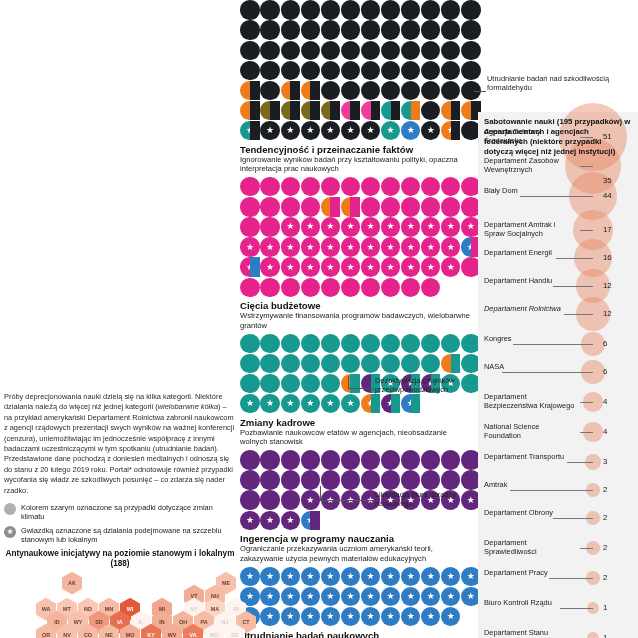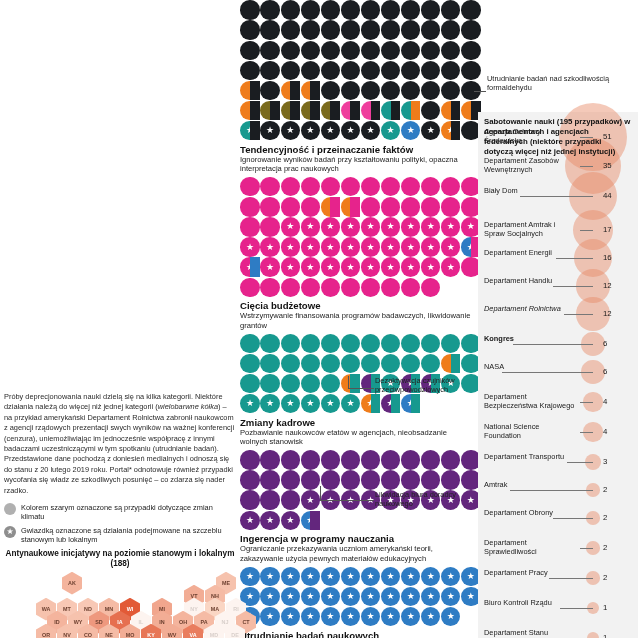--- a/index.html
+++ b/index.html
@@ -409,21 +409,21 @@
             <div class="dot" style="background: rgb(230, 35, 140);"></div>
             <div class="dot" style="background: rgb(230, 35, 140);"></div>
             <div class="dot" style="background: rgb(230, 35, 140);"></div>
             <div class="dot" style="background: rgb(230, 35, 140);"></div>
             <div class="dot" style="background: rgb(230, 35, 140);"></div>
             <div class="dot" style="background: rgb(230, 35, 140);"></div>
             <div class="dot" style="background: rgb(230, 35, 140);"></div>
             <div class="dot" style="background: rgb(230, 35, 140);"></div>
           </div>
           <div class="cat-title">Cięcia budżetowe</div>
-          <div class="cat-desc">Wstrzymywanie finansowania programów badawczych, likwidowanie grantów</div>
+          <div class="cat-desc">Wstrzymywanie finansowania programów badawczych, wielobarwne grantów</div>
         </div>
         <div class="dotblock">
           <div class="dotrow">
             <div class="dot" style="background: rgb(23, 153, 143);"></div>
             <div class="dot" style="background: rgb(23, 153, 143);"></div>
             <div class="dot" style="background: rgb(23, 153, 143);"></div>
             <div class="dot" style="background: rgb(23, 153, 143);"></div>
             <div class="dot" style="background: rgb(23, 153, 143);"></div>
             <div class="dot" style="background: rgb(23, 153, 143);"></div>
             <div class="dot" style="background: rgb(23, 153, 143);"></div>
@@ -834,21 +834,21 @@
   <div class="right-col">
     <div class="right-title">Sabotowanie nauki (195 przypadków) w departamentach i agencjach federalnych (niektóre przypadki dotyczą więcej niż jednej instytucji)</div>
     <div class="bubble-list" id="bubbles">
         <div class="bubble" style="width: 68.5577px; height: 68.5577px; left: 80.7211px; top: -57.2789px;"></div>
         <div class="blabel" style="top: -32px; max-width: 92px;">Agencja Ochrony Środowiska</div>
         <div class="bline" style="top: -23px; left: 102px; width: 13px;"></div>
         <div class="bval" style="left: 125px; top: -28px;">51</div>
         <div class="bubble" style="width: 56.7944px; height: 56.7944px; left: 86.6028px; top: -22.3972px;"></div>
         <div class="blabel" style="top: -3px; max-width: 92px;">Departament Zasobów Wewnętrznych</div>
         <div class="bline" style="top: 6px; left: 102px; width: 13px;"></div>
-        <div class="bval" style="left: 125px; top: 1px;">35</div>
+        <div class="bval" style="left: 125px; top: 16px;">35</div>
         <div class="bubble" style="width: 48px; height: 48px; left: 91px; top: 12px;"></div>
         <div class="blabel" style="top: 27px; max-width: 92px;">Biały Dom</div>
         <div class="bline" style="top: 36px; left: 42.4px; width: 72.6px;"></div>
         <div class="bval" style="left: 125px; top: 31px;">44</div>
         <div class="bubble" style="width: 39.5818px; height: 39.5818px; left: 95.2091px; top: 50.2091px;"></div>
         <div class="blabel" style="top: 61px; max-width: 92px;">Departament Amtrak i Spraw Socjalnych</div>
         <div class="bline" style="top: 70px; left: 102px; width: 13px;"></div>
         <div class="bval" style="left: 125px; top: 65px;">17</div>
         <div class="bubble" style="width: 38.4px; height: 38.4px; left: 95.8px; top: 78.8px;"></div>
         <div class="blabel" style="top: 89px; max-width: 92px;">Departament Energii</div>
@@ -856,21 +856,21 @@
         <div class="bval" style="left: 125px; top: 93px;">16</div>
         <div class="bubble" style="width: 33.2554px; height: 33.2554px; left: 98.3723px; top: 109.372px;"></div>
         <div class="blabel" style="top: 117px; max-width: 92px;">Departament Handlu</div>
         <div class="bline" style="top: 126px; left: 74.8px; width: 40.2px;"></div>
         <div class="bval" style="left: 125px; top: 121px;">12</div>
         <div class="bubble" style="width: 33.2554px; height: 33.2554px; left: 98.3723px; top: 137.372px;"></div>
         <div class="blabel" style="top: 145px; max-width: 92px; font-style: italic;">Departament Rolnictwa</div>
         <div class="bline" style="top: 154px; left: 85.6px; width: 29.4px;"></div>
         <div class="bval" style="left: 125px; top: 149px;">12</div>
         <div class="bubble" style="width: 23.5151px; height: 23.5151px; left: 103.242px; top: 172.242px;"></div>
-        <div class="blabel" style="top: 175px; max-width: 92px; font-weight: bold;">Kongres</div>
+        <div class="blabel" style="top: 175px; max-width: 92px;">Kongres</div>
         <div class="bline" style="top: 184px; left: 35.2px; width: 79.8px;"></div>
         <div class="bval" style="left: 125px; top: 179px;">6</div>
         <div class="bubble" style="width: 23.5151px; height: 23.5151px; left: 103.242px; top: 200.242px;"></div>
         <div class="blabel" style="top: 203px; max-width: 92px;">NASA</div>
         <div class="bline" style="top: 212px; left: 24.4px; width: 90.6px;"></div>
         <div class="bval" style="left: 125px; top: 207px;">6</div>
         <div class="bubble" style="width: 19.2px; height: 19.2px; left: 105.4px; top: 232.4px;"></div>
         <div class="blabel" style="top: 233px; max-width: 92px;">Departament Bezpieczeństwa Krajowego</div>
         <div class="bline" style="top: 242px; left: 102px; width: 13px;"></div>
         <div class="bval" style="left: 125px; top: 237px;">4</div>

